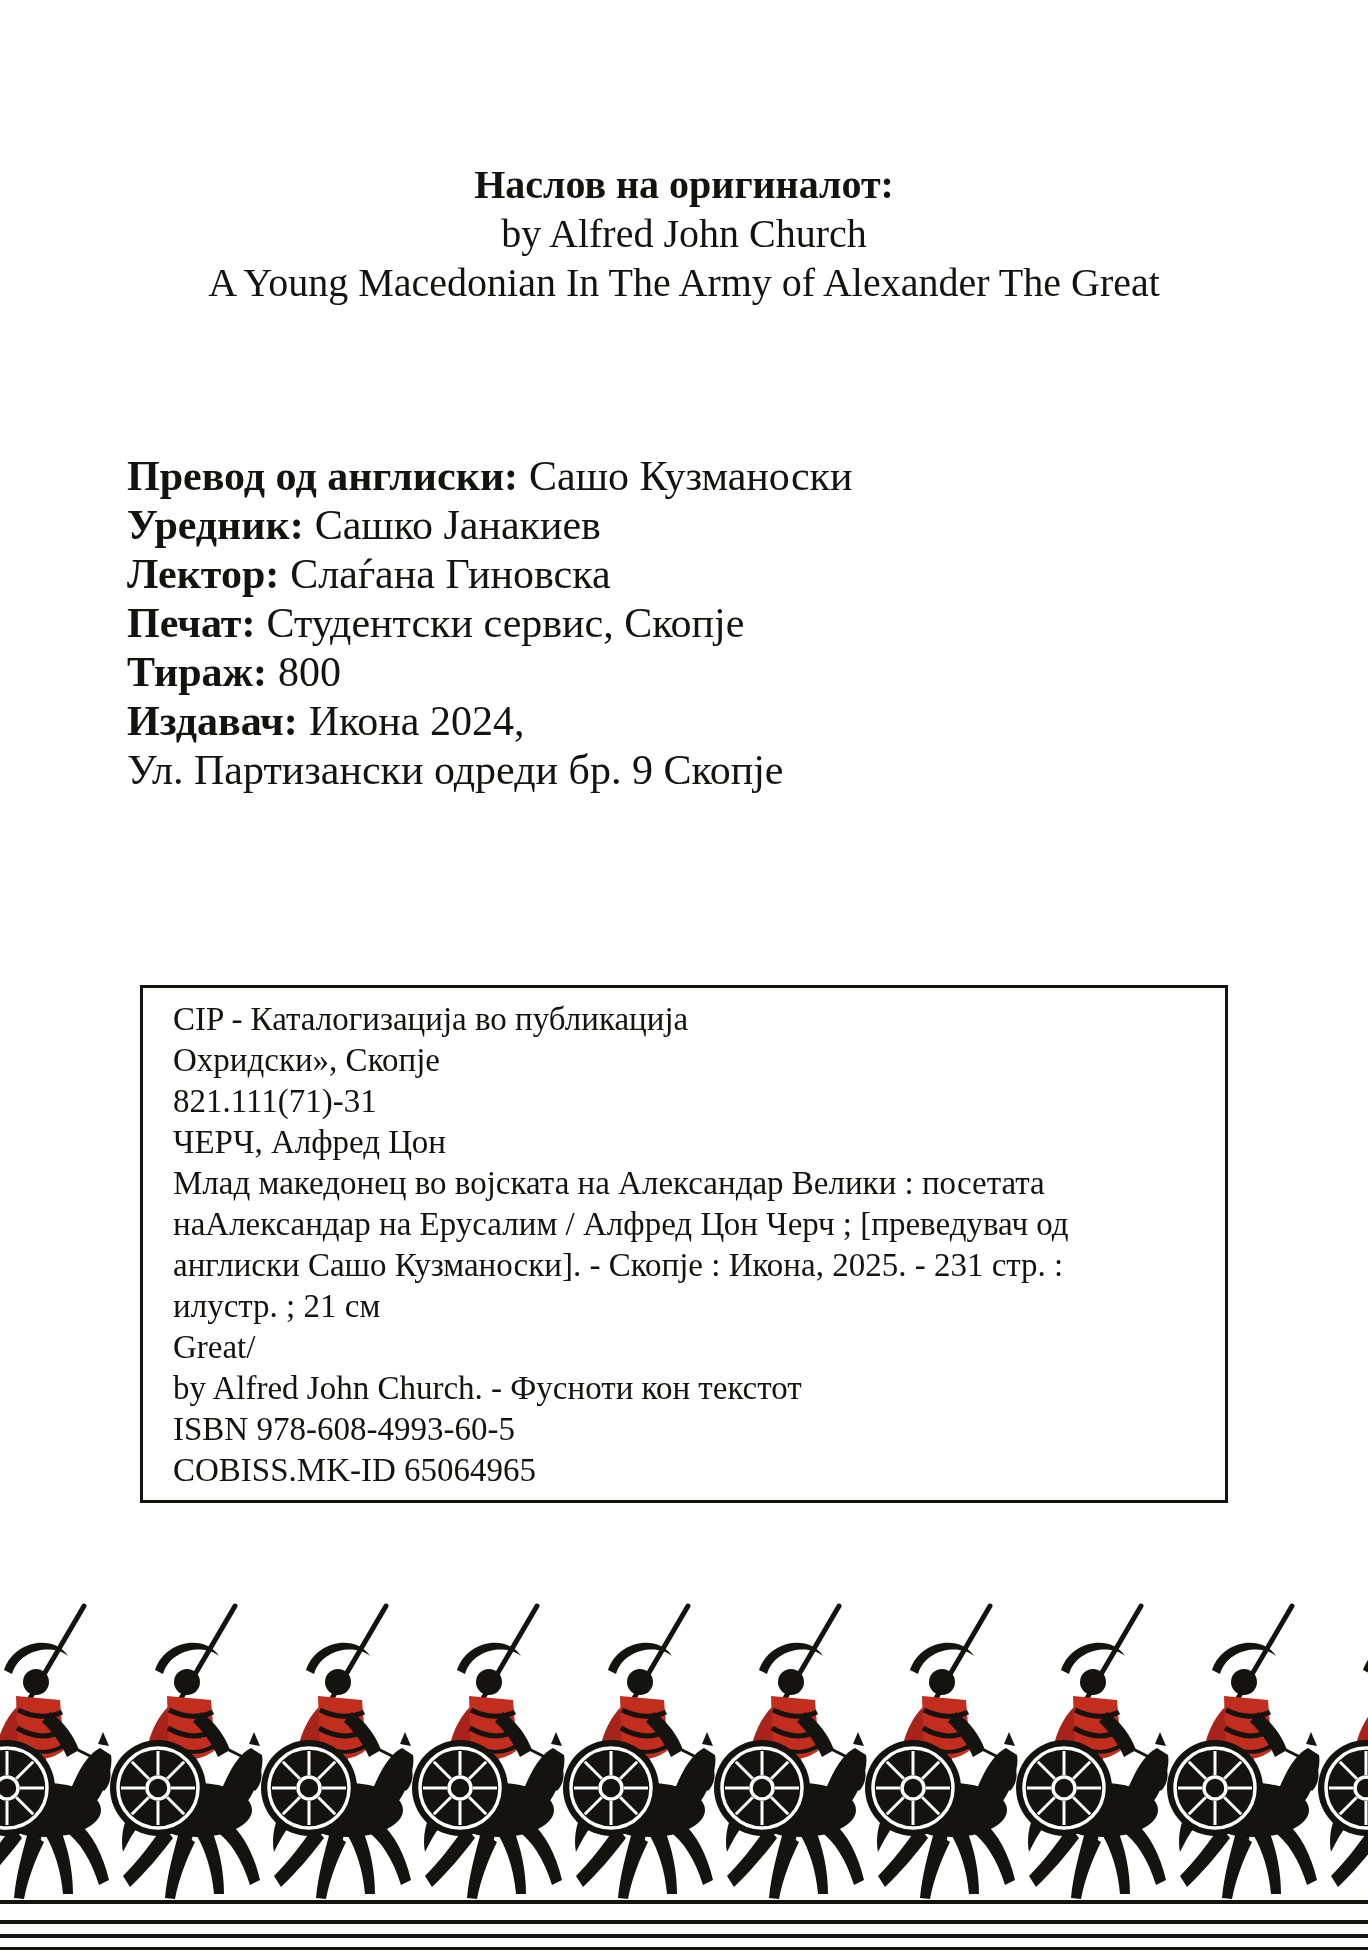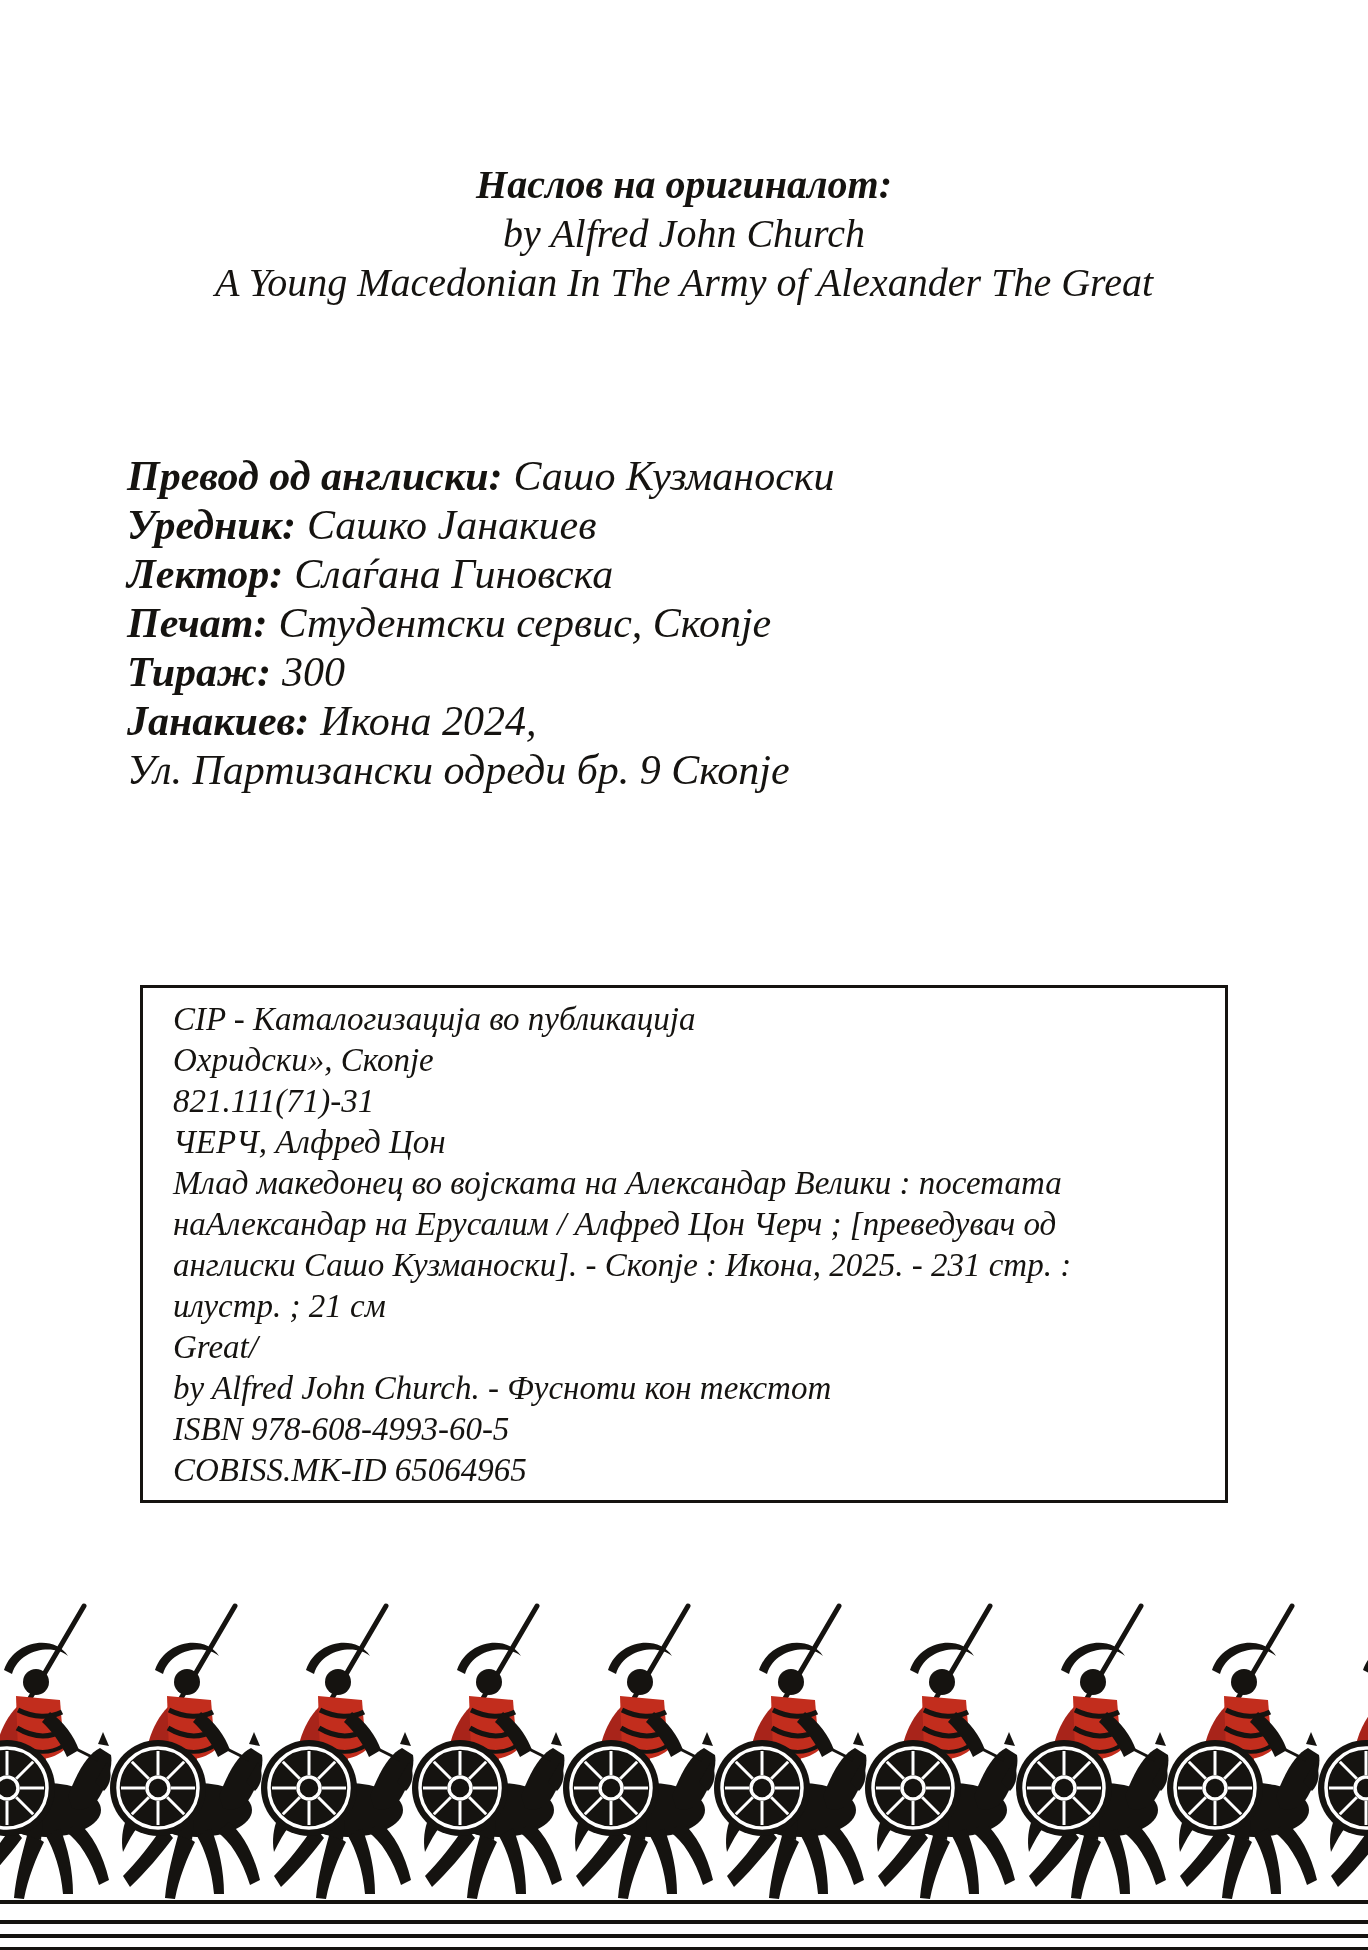--- a/index.html
+++ b/index.html
@@ -3,21 +3,20 @@
 <meta charset="utf-8">
 <style>
   html,body{margin:0;padding:0;background:#ffffff;}
   .page{
     position:relative;
     width:1368px;height:1950px;
     background:#ffffff;
     overflow:hidden;
     font-family:"Liberation Serif","DejaVu Serif",serif;
     color:#151310;
-    font-style:italic;
   }
   
   .title-block{
     position:absolute;top:160px;left:0;right:0;
     text-align:center;
     font-size:40px;line-height:49px;
   }
   .title-block .t-head{font-weight:bold;}
   
   .credits{
@@ -66,24 +65,24 @@
     <div class="credit-row">
       <span class="lbl">Уредник:</span><span class="val">Сашко Јанакиев</span>
     </div>
     <div class="credit-row">
       <span class="lbl">Лектор:</span><span class="val">Слаѓана Гиновска</span>
     </div>
     <div class="credit-row">
       <span class="lbl">Печат:</span><span class="val">Студентски сервис, Скопје</span>
     </div>
     <div class="credit-row">
-      <span class="lbl">Тираж:</span><span class="val">300</span>
+      <span class="lbl">Тираж:</span><span class="val">800</span>
     </div>
     <div class="credit-row">
-      <span class="lbl">Јанакиев:</span><span class="val">Икона 2024,</span>
+      <span class="lbl">Издавач:</span><span class="val">Икона 2024,</span>
     </div>
     <div class="credit-row">
       <span class="lbl"></span><span class="val">Ул. Партизански одреди бр. 9 Скопје</span>
     </div>
   </section>
 
   <section class="cip-box">
     <div class="cip-line">CIP - Каталогизација во публикација</div>
     <div class="cip-line">Охридски», Скопје</div>
     <div class="cip-line">821.111(71)-31</div>

